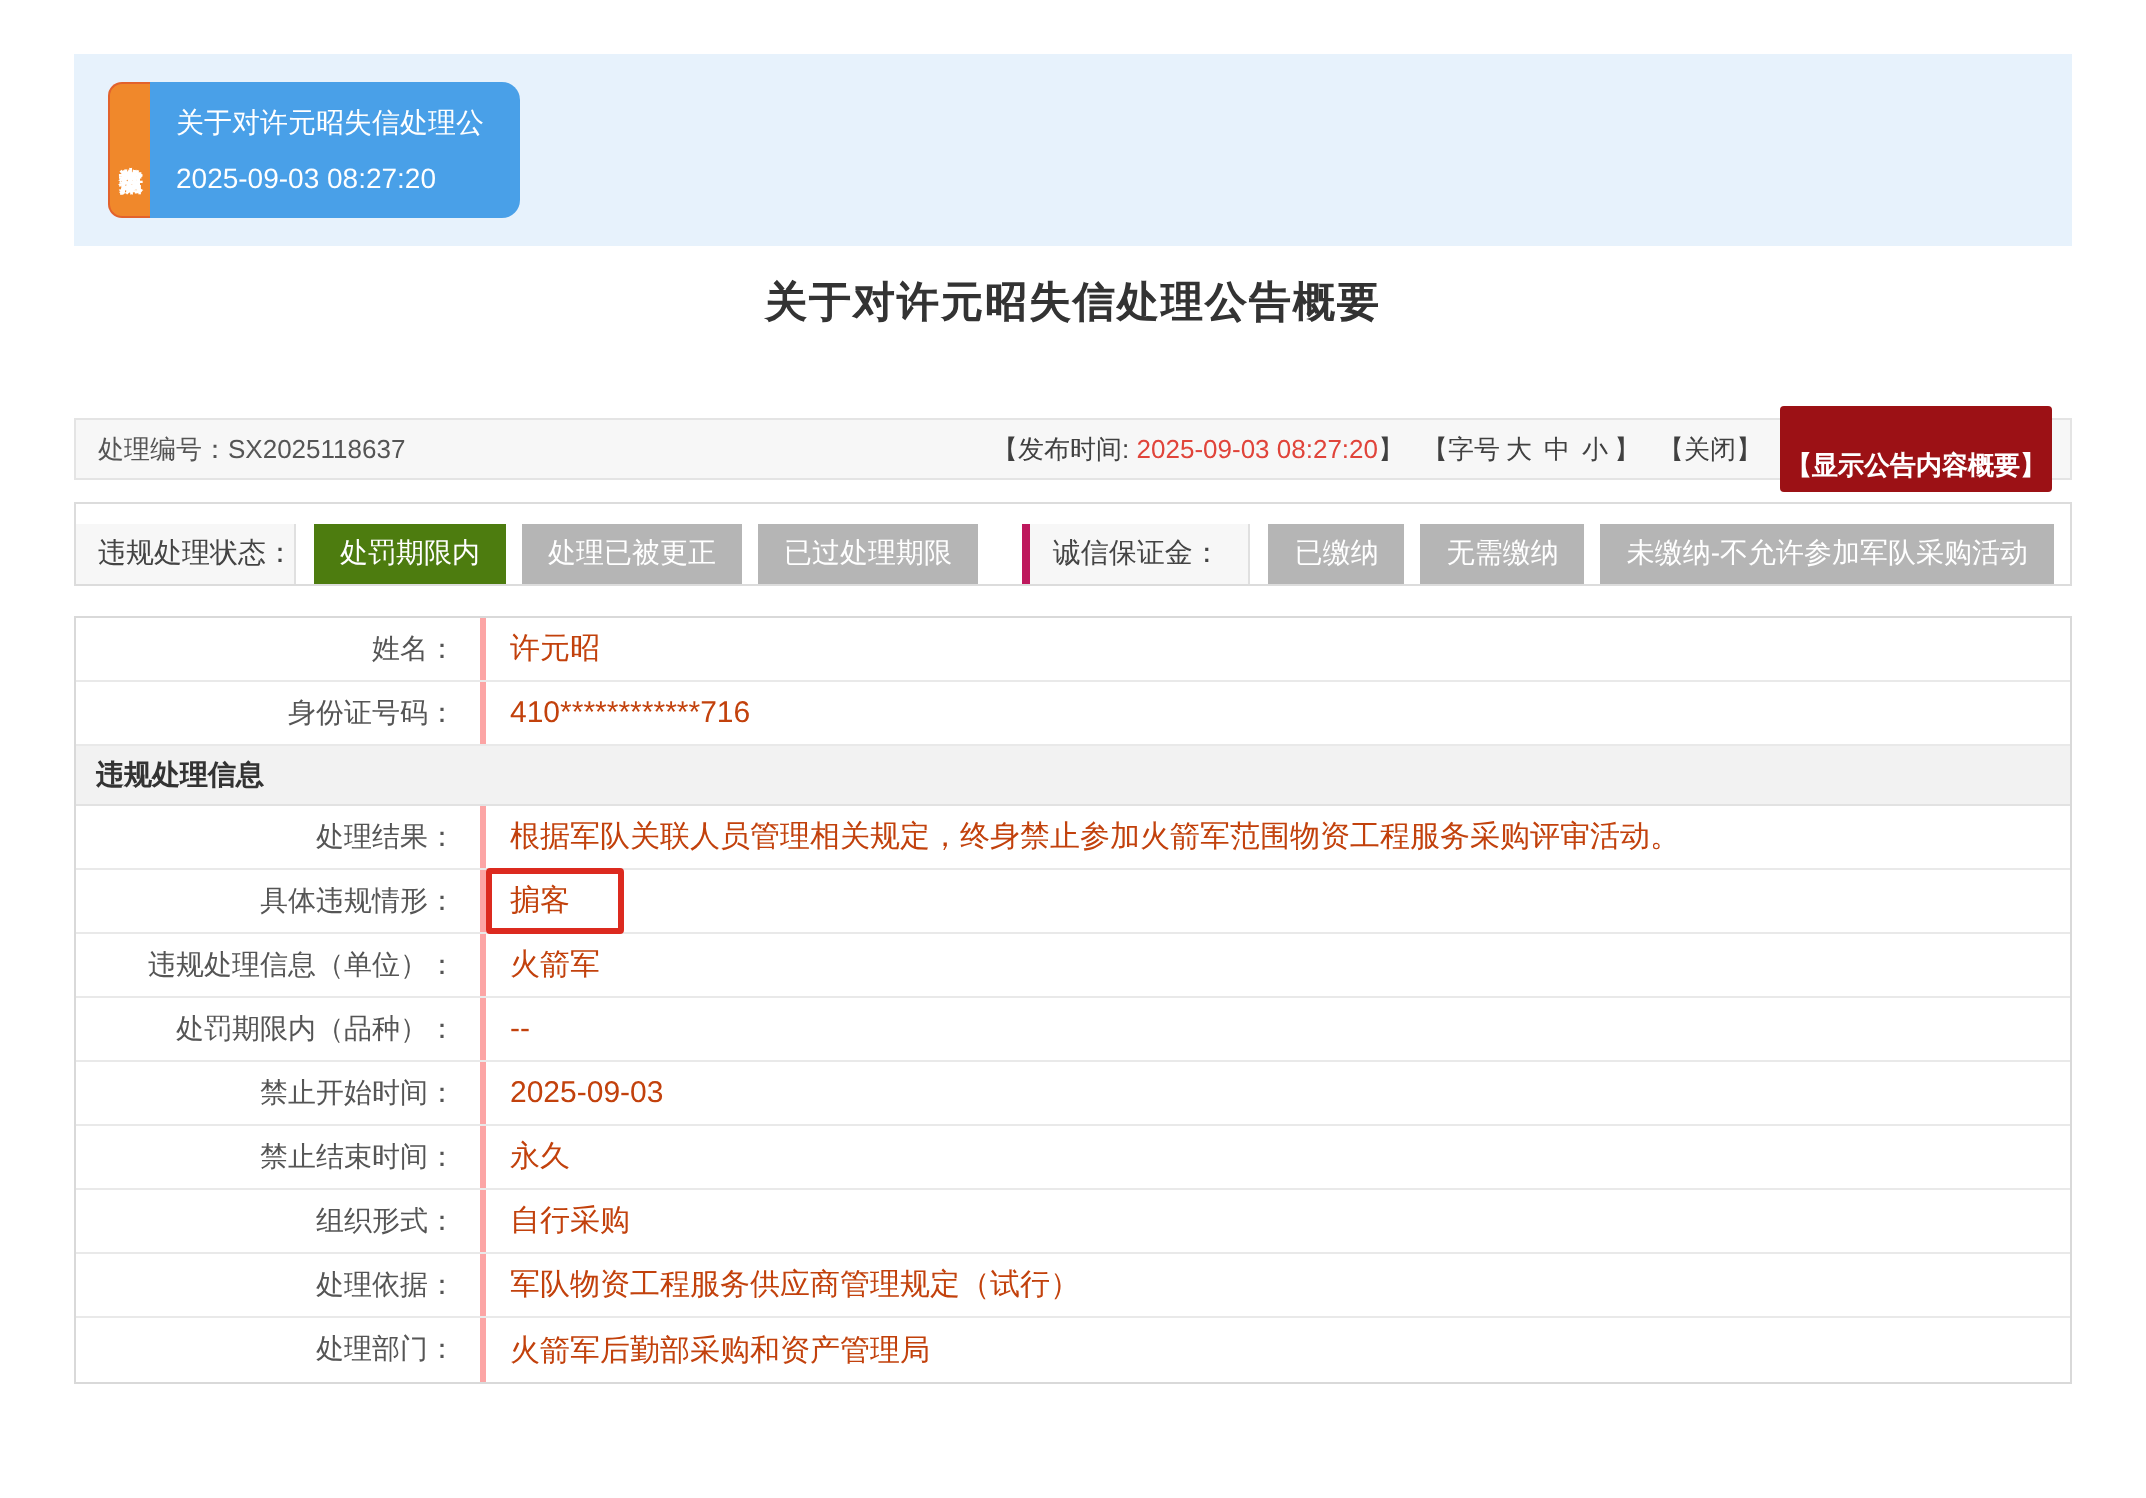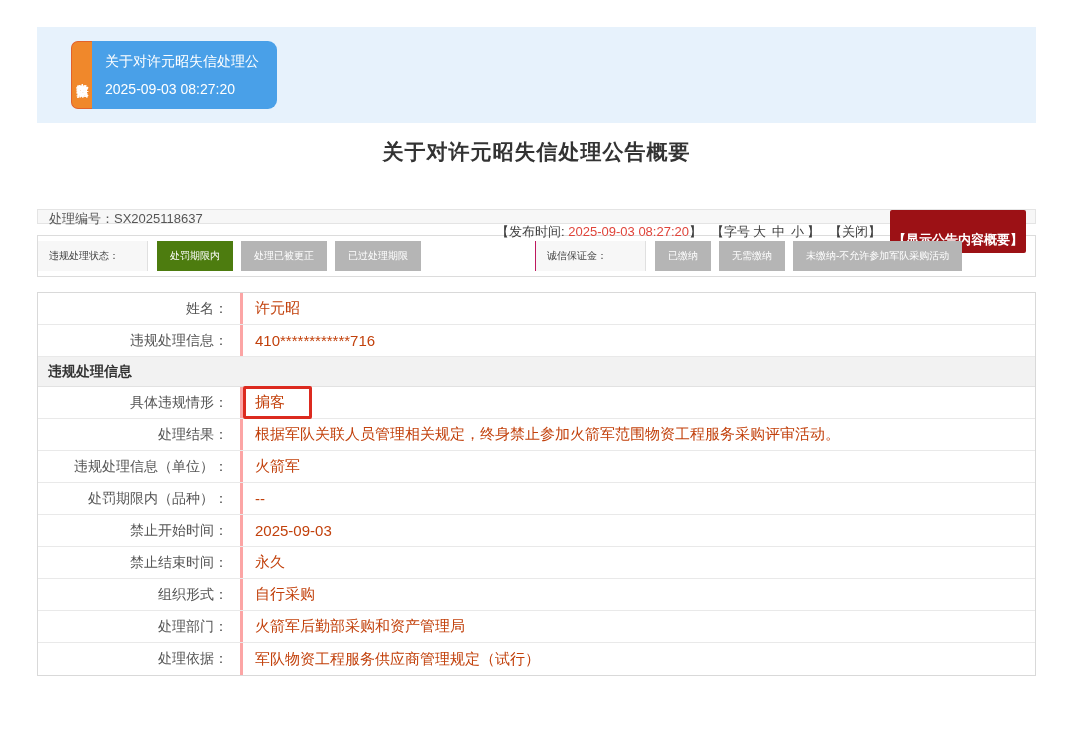--- a/index.html
+++ b/index.html
@@ -11,21 +11,21 @@
     overflow: hidden;
   }
   
   .band {
     margin: 27px 37px 0 37px;
     height: 96px;
     background: #e7f2fc;
     position: relative;
   }
   .notice-card {
-    position: absolute; top: 14px; left: 34px;
+    position: absolute; top: 14px; left: 17px;
     display: flex; height: 68px;
   }
   .vtab {
     width: 21px;
     background: #f0882b;
     border: 1px solid #e2622c;
     border-right: none;
     border-radius: 7px 0 0 7px;
     color: #fff;
     writing-mode: vertical-lr;
@@ -50,24 +50,24 @@
     text-align: center;
     font-size: 21px; font-weight: bold;
     color: #333;
     line-height: 30px;
     letter-spacing: 1px;
   }
 
   
   .info-bar {
     margin: 42px 37px 0 37px;
-    height: 15px;
+    height: 31px;
     background: #f7f7f7;
     border: 1px solid #e4e4e4;
-    display: flex; align-items: flex-start;
+    display: flex; align-items: center;
     font-size: 13px; color: #404040;
     padding: 0 9px 0 11px;
   }
   .info-left { flex: 1; color: #555; }
   .info-left .num { color: #555; }
   .info-right { display: flex; align-items: center; white-space: nowrap; }
   .info-right .seg { margin-left: 9px; }
   .red-text { color: #e0443a; }
   .fs-link { margin: 0 3px; cursor: pointer; }
   .link { cursor: pointer; }
@@ -79,26 +79,26 @@
     font-weight: bold;
     margin-left: 9px;
     cursor: pointer;
   }
 
   
   .status-bar {
     margin: 11px 37px 0 37px;
     height: 42px;
     border: 1px solid #dcdcdc;
-    display: flex; align-items: center;
-    font-size: 10px;
+    display: flex; align-items: flex-end;
+    font-size: 14px;
     background: #fff;
   }
   .s-group-left { display: flex; width: 497px; }
-  .s-group-right { display: flex; flex: 1; border-left: 1px solid #be185d; }
+  .s-group-right { display: flex; flex: 1; border-left: 4px solid #be185d; }
   .s-label {
     width: 110px;
     background: #f7f7f7;
     border-right: 1px solid #e0e0e0;
     display: flex; align-items: center;
     padding-left: 11px;
     color: #444;
   }
   .s-buttons { display: flex; align-items: center; padding-left: 9px; }
   .btn {
@@ -210,58 +210,58 @@
 </div>
 
 <div class="detail-table">
 
 
   <div class="row">
     <div class="cell-label">姓名：</div>
     <div class="cell-value">许元昭</div>
   </div>
   <div class="row">
-    <div class="cell-label">违规处理信息：</div>
+    <div class="cell-label">身份证号码：</div>
     <div class="cell-value">410************716</div>
   </div>
 
   <div class="sec-h">违规处理信息</div>
 
+  <div class="row">
+    <div class="cell-label">处理结果：</div>
+    <div class="cell-value">根据军队关联人员管理相关规定，终身禁止参加火箭军范围物资工程服务采购评审活动。</div>
+  </div>
   <div class="row">
     <div class="cell-label">具体违规情形：</div>
     <div class="cell-value">
       <span class="hl-box">掮客</span>
     </div>
   </div>
   <div class="row">
-    <div class="cell-label">处理结果：</div>
-    <div class="cell-value">根据军队关联人员管理相关规定，终身禁止参加火箭军范围物资工程服务采购评审活动。</div>
-  </div>
-  <div class="row">
     <div class="cell-label">违规处理信息（单位）：</div>
     <div class="cell-value">火箭军</div>
   </div>
   <div class="row">
     <div class="cell-label">处罚期限内（品种）：</div>
     <div class="cell-value">--</div>
   </div>
   <div class="row">
     <div class="cell-label">禁止开始时间：</div>
     <div class="cell-value">2025-09-03</div>
   </div>
   <div class="row">
     <div class="cell-label">禁止结束时间：</div>
     <div class="cell-value">永久</div>
   </div>
   <div class="row">
     <div class="cell-label">组织形式：</div>
     <div class="cell-value">自行采购</div>
   </div>
   <div class="row">
+    <div class="cell-label">处理依据：</div>
+    <div class="cell-value">军队物资工程服务供应商管理规定（试行）</div>
+  </div>
+  <div class="row">
     <div class="cell-label">处理部门：</div>
     <div class="cell-value">火箭军后勤部采购和资产管理局</div>
   </div>
-  <div class="row">
-    <div class="cell-label">处理依据：</div>
-    <div class="cell-value">军队物资工程服务供应商管理规定（试行）</div>
-  </div>
 
 </div>
 
 </body></html>

